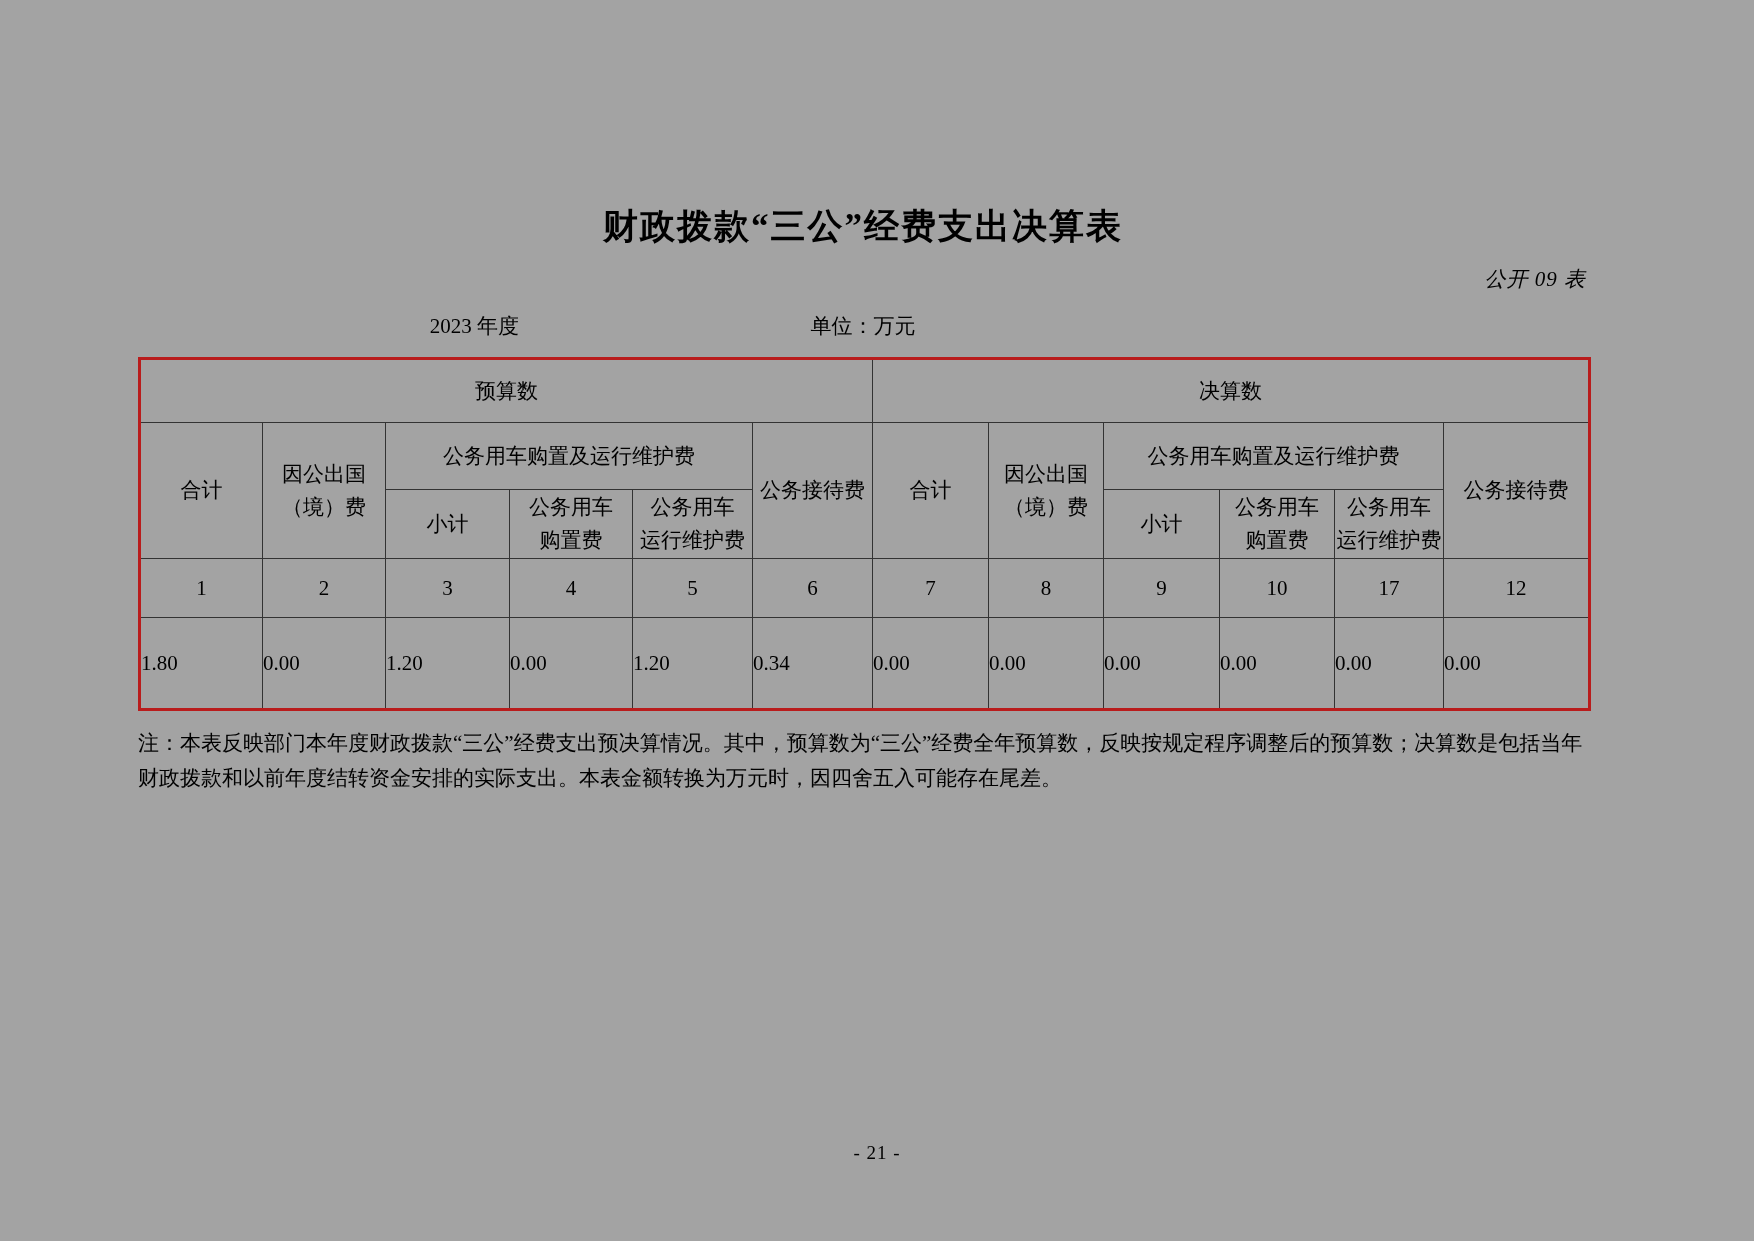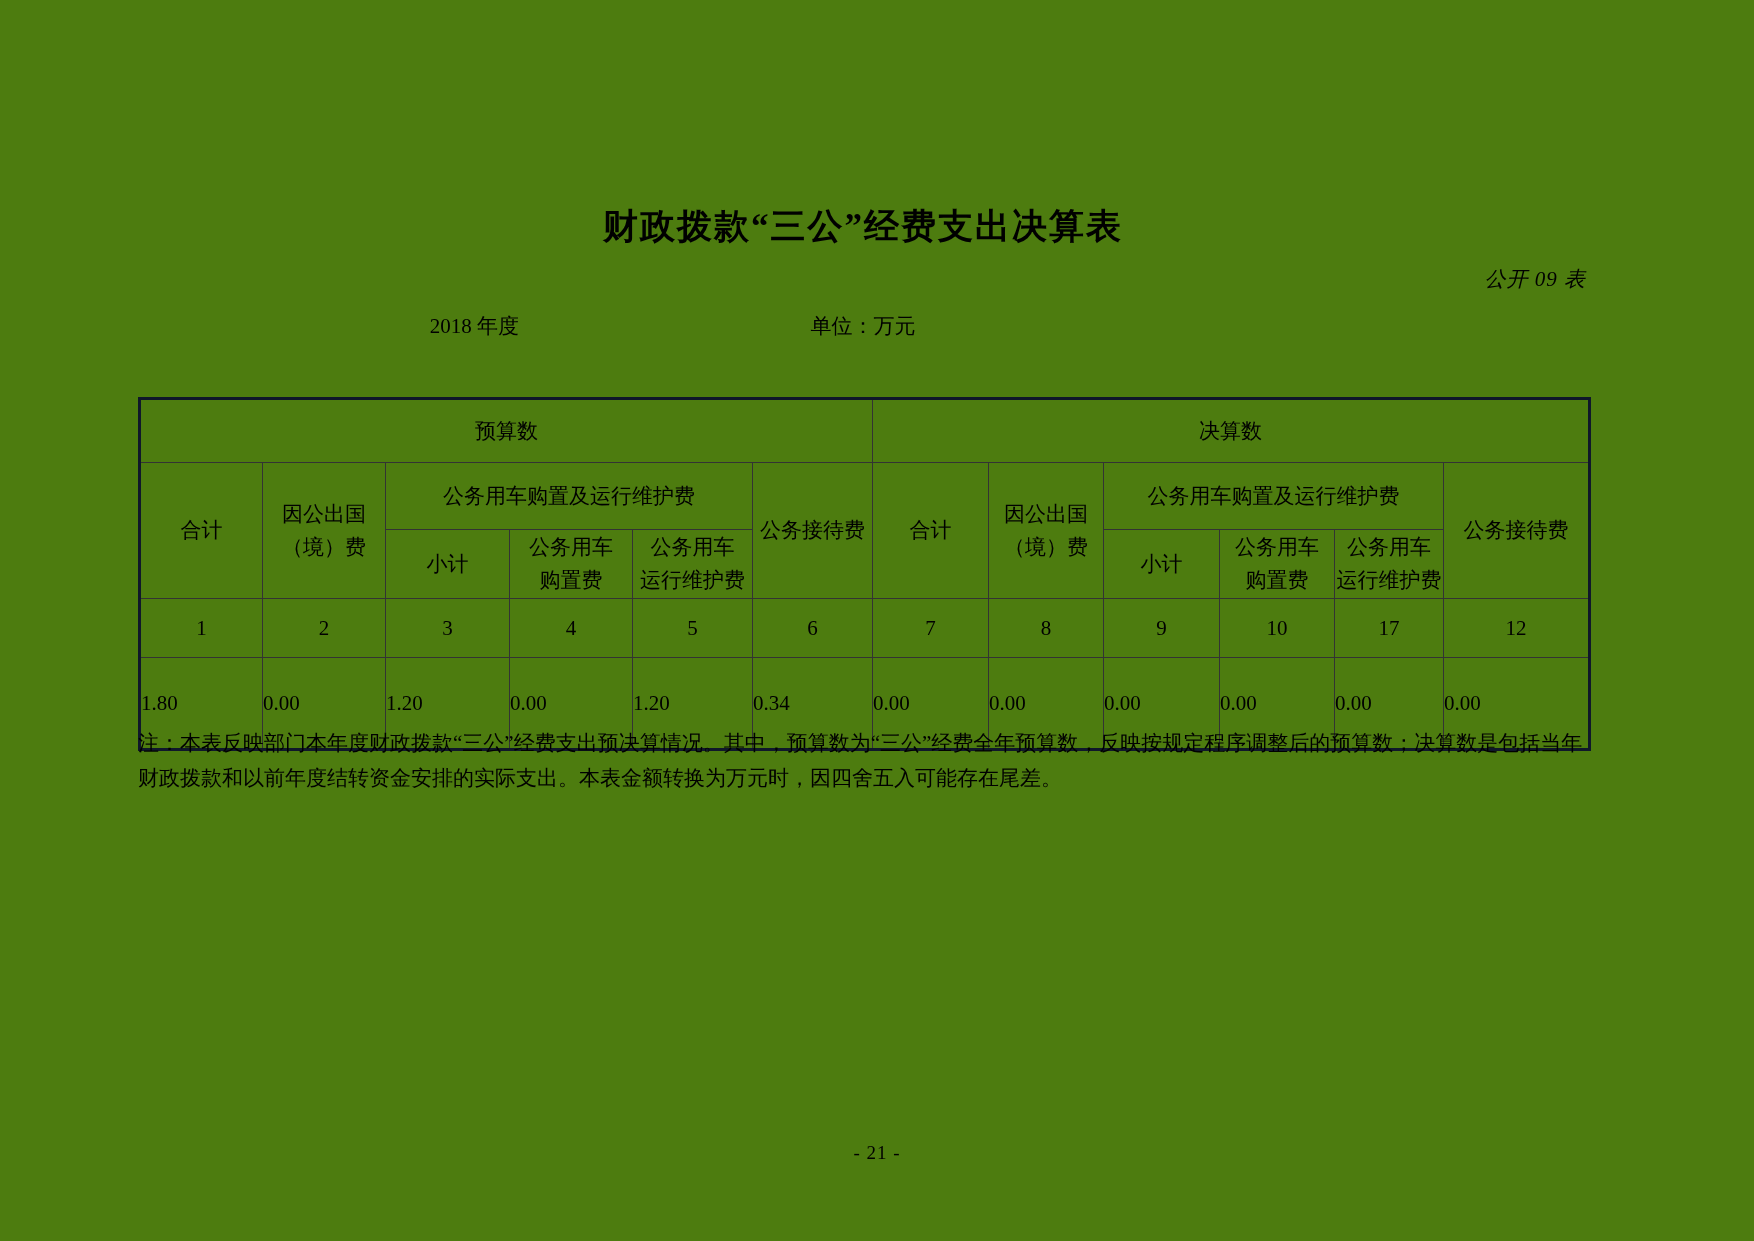--- a/index.html
+++ b/index.html
@@ -4,21 +4,21 @@
 <style>
   html, body {
     margin: 0;
     padding: 0;
     background: #e8e8e8;
   }
   .page {
     position: relative;
     width: 1754px;
     height: 1241px;
-    background: #4d7c0f;
+    background: #a3a3a3;
     font-family: "Liberation Serif", "DejaVu Serif", serif;
     color: #000000;
     overflow: hidden;
     margin: 0 auto;
   }
   .content {
     position: absolute;
     left: 138px;
     top: 0;
     width: 1450px;
@@ -58,22 +58,21 @@
   .meta-right { text-align: right; }
 
   .budget-table {
     position: absolute;
     top: 357px;
     left: 0;
     width: 1450px;
     border-collapse: collapse;
     table-layout: fixed;
     font-size: 21px;
-    border: 3px solid #0f172a;
-    margin-top: 40px;
+    border: 3px solid #b91c1c;
   }
   .budget-table td {
     border: 1px solid #333333;
     text-align: center;
     vertical-align: middle;
     padding: 0;
     overflow: hidden;
   }
   .row-section td { height: 62px; }
   .row-head1 td   { height: 66px; }
@@ -108,21 +107,21 @@
 <body>
 
 <div class="page">
   <div class="content">
 
     <div class="doc-title">财政拨款“三公”经费支出决算表</div>
 
     <div class="form-code">公开 09 表</div>
 
     <div class="meta-row">
-      <span class="meta-center">2018 年度</span>
+      <span class="meta-center">2023 年度</span>
       <span class="meta-right">单位：万元</span>
     </div>
 
     <table class="budget-table">
       <colgroup>
         <col style="width:123px">
           <col style="width:123px">
           <col style="width:124px">
         <col style="width:123px">
           <col style="width:120px">

